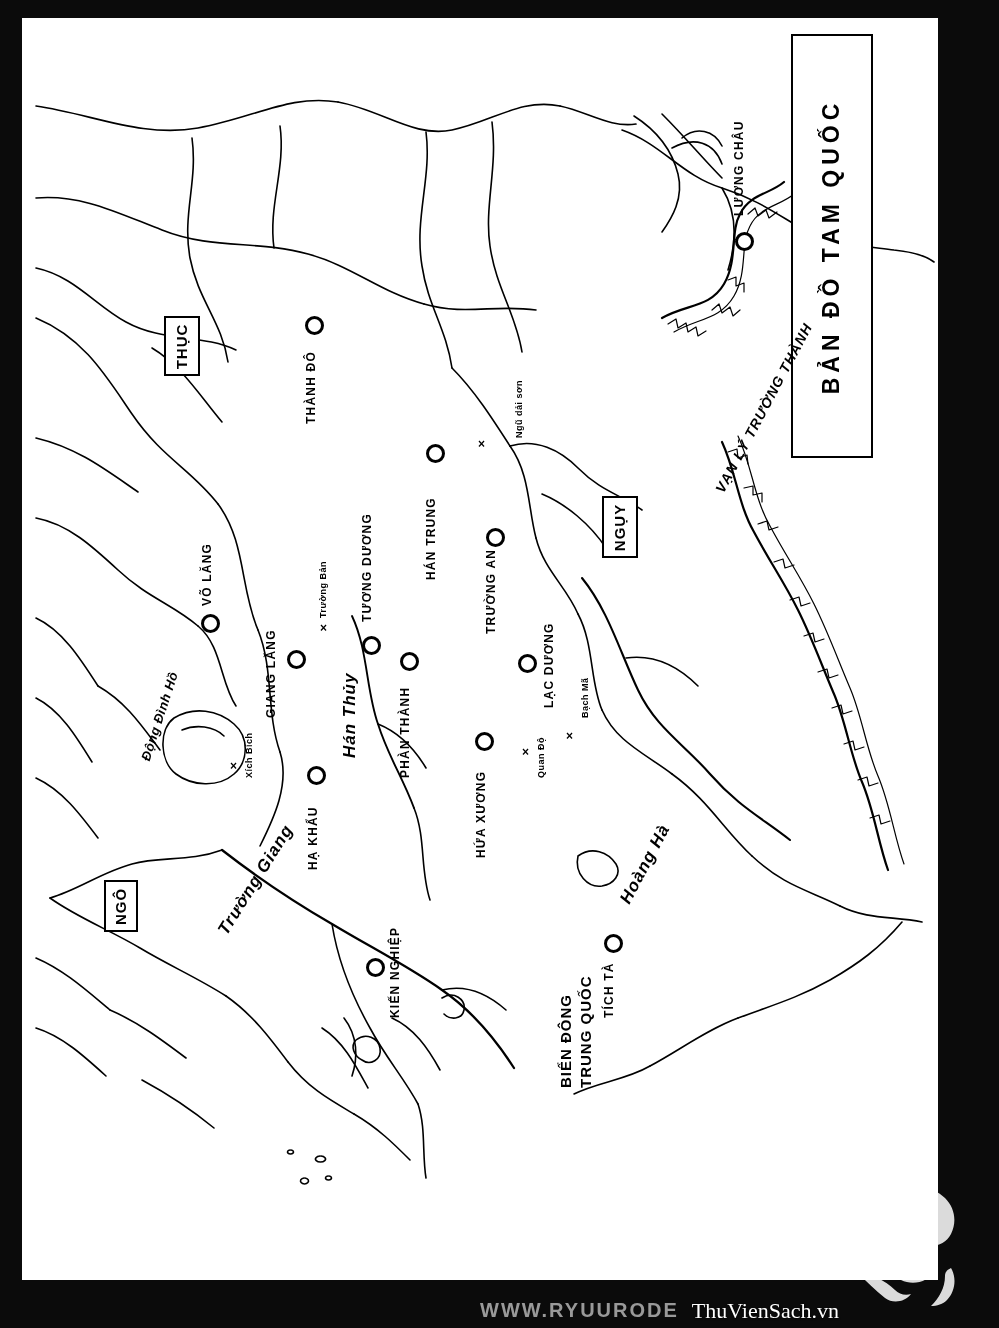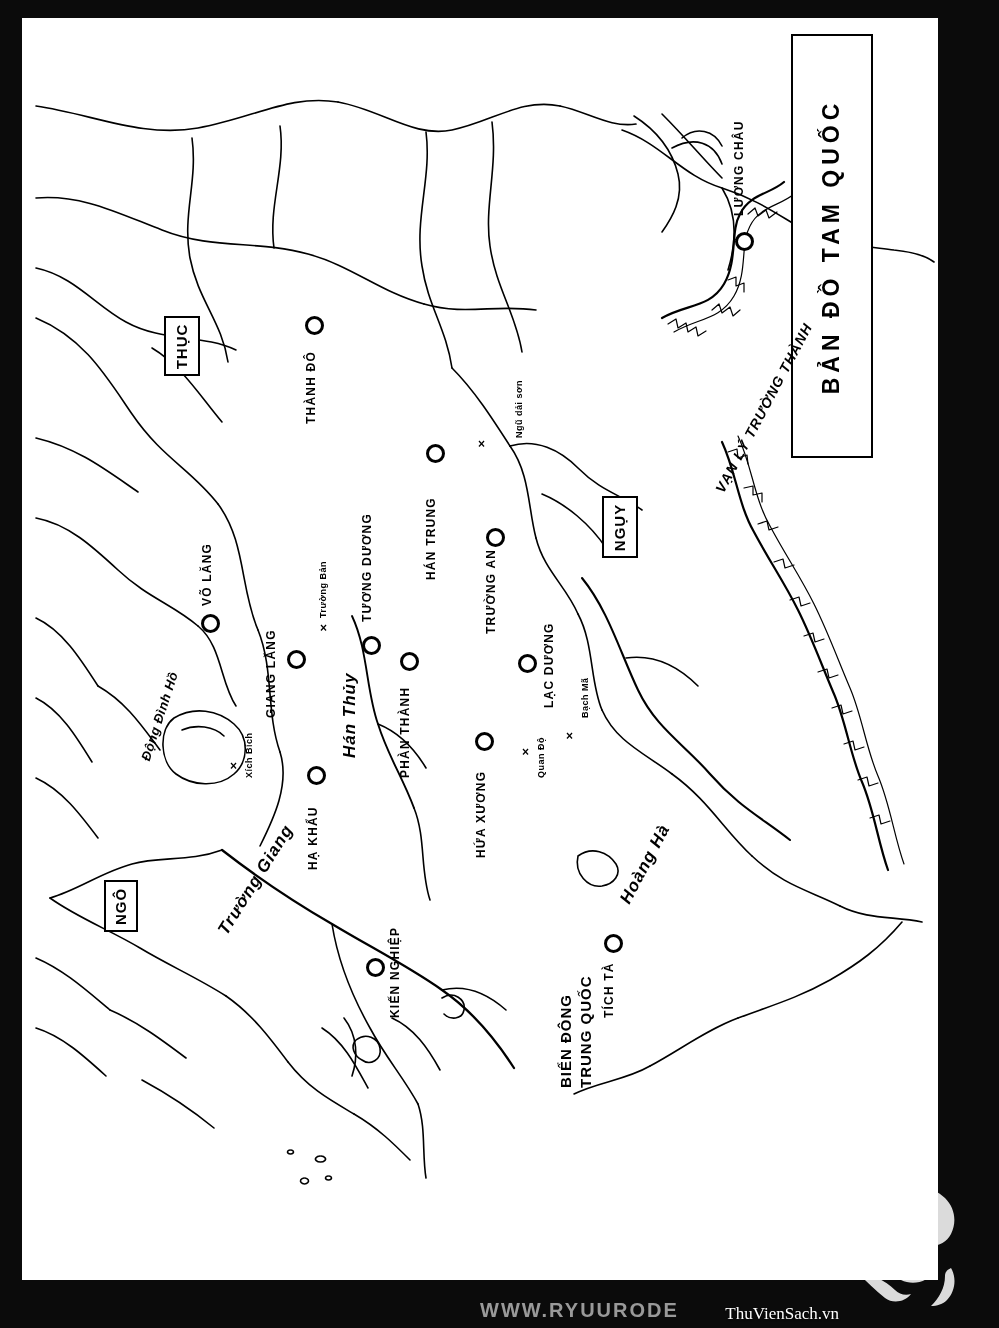--- a/index.html
+++ b/index.html
@@ -163,21 +163,21 @@
     font-weight: bold;
     letter-spacing: 2px;
     color: #c9c9c9;
     opacity: 0.75;
     white-space: nowrap;
   }
   #wm-site {
     position: absolute;
     right: 160px;
     bottom: 4px;
-    font-size: 17px;
+    font-size: 22px;
     color: #ffffff;
     font-family: "Liberation Serif", serif;
     white-space: nowrap;
     text-shadow: 0 1px 2px #000;
   }
 </style>
 </head>
 <body>
 
 <div id="page">

